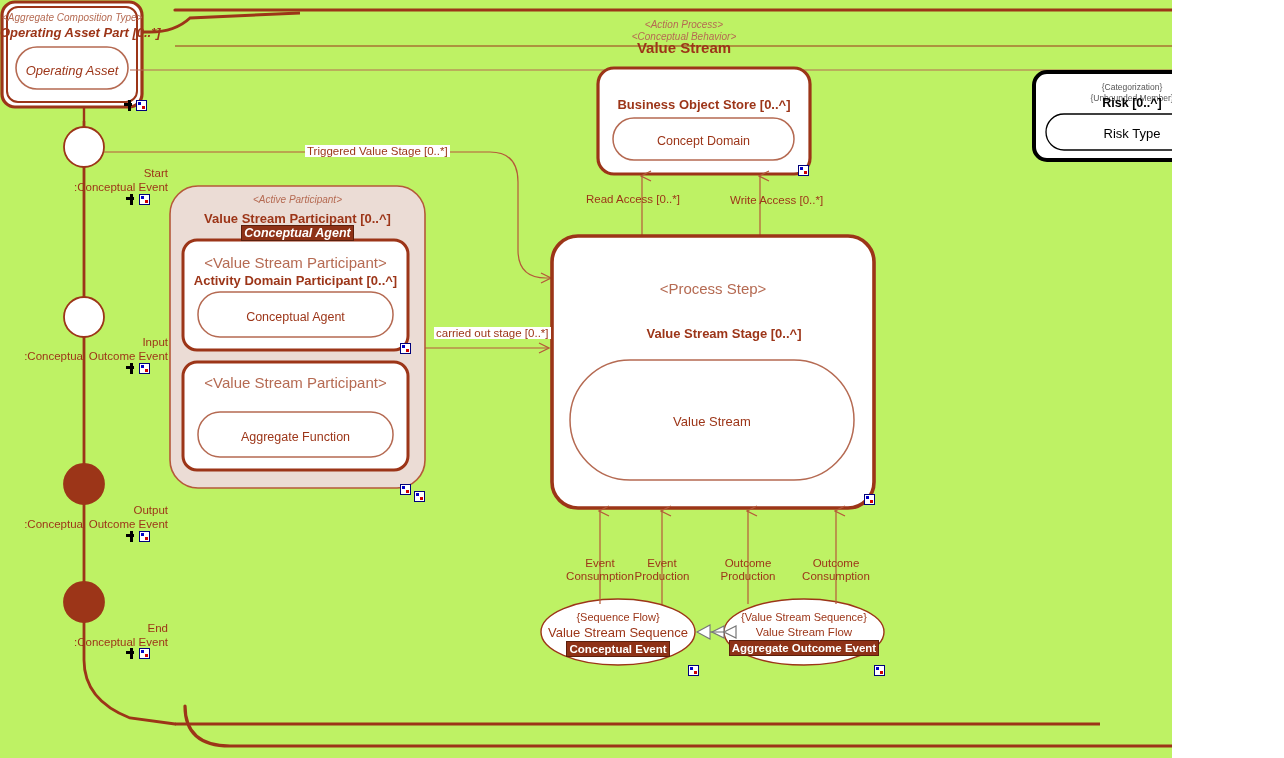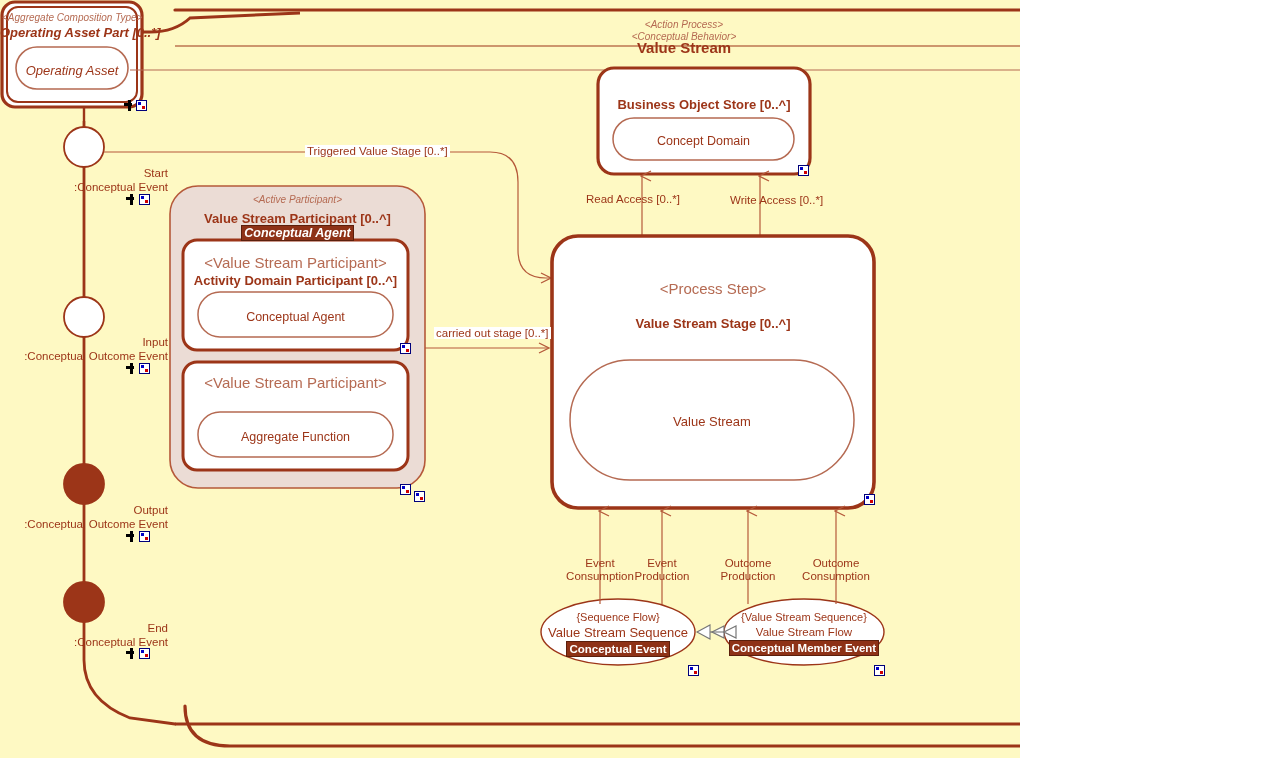--- a/index.html
+++ b/index.html
@@ -5,23 +5,23 @@
   html, body {
     margin: 0;
     padding: 0;
     background: #ffffff;
   }
   body {
     font-family: "Liberation Sans", sans-serif;
   }
   #canvas {
     position: relative;
-    width: 1020px;
+    width: 1172px;
     height: 758px;
-    background: #fef9c3;
+    background: #bef264;
     overflow: hidden;
   }
   #svg-layer {
     position: absolute;
     left: 0;
     top: 0;
     width: 1284px;
     height: 758px;
   }
   .lbl {
@@ -365,21 +365,21 @@
   <div class="lbl" style="left:613px; top:131px; width:181px;">
     <span class="inner-name">Concept Domain</span>
   </div>
 
   <div class="edge-lbl-np" style="left:586px; top:193px;">Read Access [0..*]</div>
   <div class="edge-lbl-np" style="left:730px; top:194px;">Write Access [0..*]</div>
 
   <div class="lbl" style="left:552px; top:280px; width:322px;">
     <span class="stereo-up">&lt;Process Step&gt;</span>
   </div>
-  <div class="lbl" style="left:552px; top:314px; width:322px;">
+  <div class="lbl" style="left:552px; top:324px; width:322px;padding-left:11px;">
     <span class="name">Value Stream Stage [0..^]</span>
   </div>
   <div class="lbl" style="left:570px; top:412px; width:284px;">
     <span style="font-size:13px; color:#9c3518;">Value Stream</span>
   </div>
 
   <div class="lbl-blk" style="left:1034px; top:76px; width:196px;">
     <span class="risk-stereo">{Categorization}</span>
   </div>
   <div class="lbl-blk" style="left:1034px; top:87px; width:196px;">
@@ -410,21 +410,21 @@
   </div>
 
   <div class="ell-lbl" style="left:541px; top:611px; width:154px;">
     <span class="ell-stereo">{Sequence Flow}</span><br>
     <span style="font-size:13px;">Value Stream Sequence</span><br>
     <span class="hl2">Conceptual Event</span>
   </div>
   <div class="ell-lbl" style="left:724px; top:611px; width:160px;">
     <span class="ell-stereo">{Value Stream Sequence}</span><br>
     <span style="font-size:11.5px;">Value Stream Flow</span><br>
-    <span class="hl2">Conceptual Member Event</span>
+    <span class="hl2">Aggregate Outcome Event</span>
   </div>
 
   <div class="marker-arrow" style="left:124px; top:100px;"></div>
   <div class="marker" style="left:136px; top:100px;"></div>
 
   <div class="marker-arrow" style="left:126px; top:194px;"></div>
   <div class="marker" style="left:139px; top:194px;"></div>
 
   <div class="marker-arrow" style="left:126px; top:363px;"></div>
   <div class="marker" style="left:139px; top:363px;"></div>

